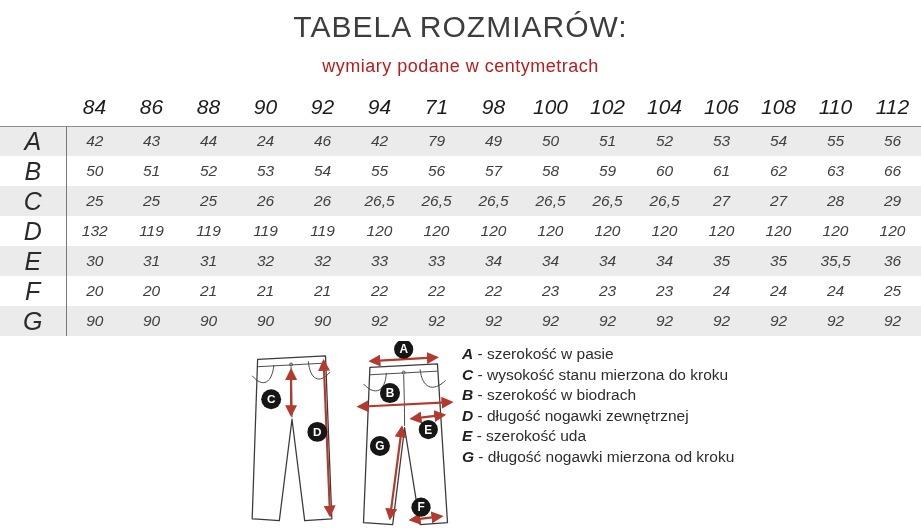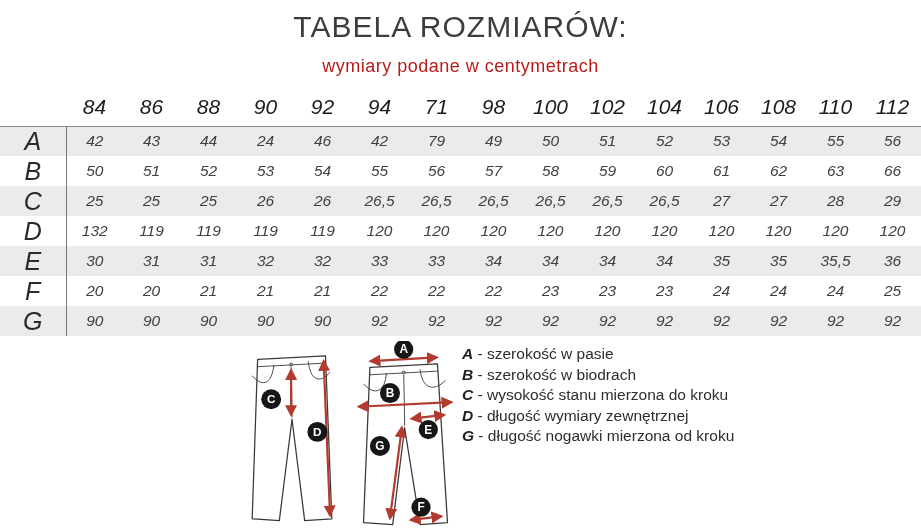--- a/index.html
+++ b/index.html
@@ -262,19 +262,20 @@
       <text class="p-badge-txt" x="80" y="98.5">E</text>
       <circle class="p-badge" cx="27" cy="112" r="11"></circle>
       <text class="p-badge-txt" x="27" y="116.5">G</text>
       <circle class="p-badge" cx="72" cy="179" r="10.5"></circle>
       <text class="p-badge-txt" x="72" y="183.5">F</text>
     </svg>
   </div>
 
   <div class="legend" id="legend">
       <div class="legend-item"><span class="ll">A</span><span> - szerokość w pasie</span></div>
+      <div class="legend-item"><span class="ll">C</span><span> - wysokość stanu mierzona do kroku</span></div>
       <div class="legend-item"><span class="ll">B</span><span> - szerokość w biodrach</span></div>
-      <div class="legend-item"><span class="ll">C</span><span> - wysokość stanu mierzona do kroku</span></div>
-      <div class="legend-item"><span class="ll">D</span><span> - długość wymiary zewnętrznej</span></div>
+      <div class="legend-item"><span class="ll">D</span><span> - długość nogawki zewnętrznej</span></div>
+      <div class="legend-item"><span class="ll">E</span><span> - szerokość uda</span></div>
       <div class="legend-item"><span class="ll">G</span><span> - długość nogawki mierzona od kroku</span></div>
     </div>
 
 </div>
 
 </body></html>

